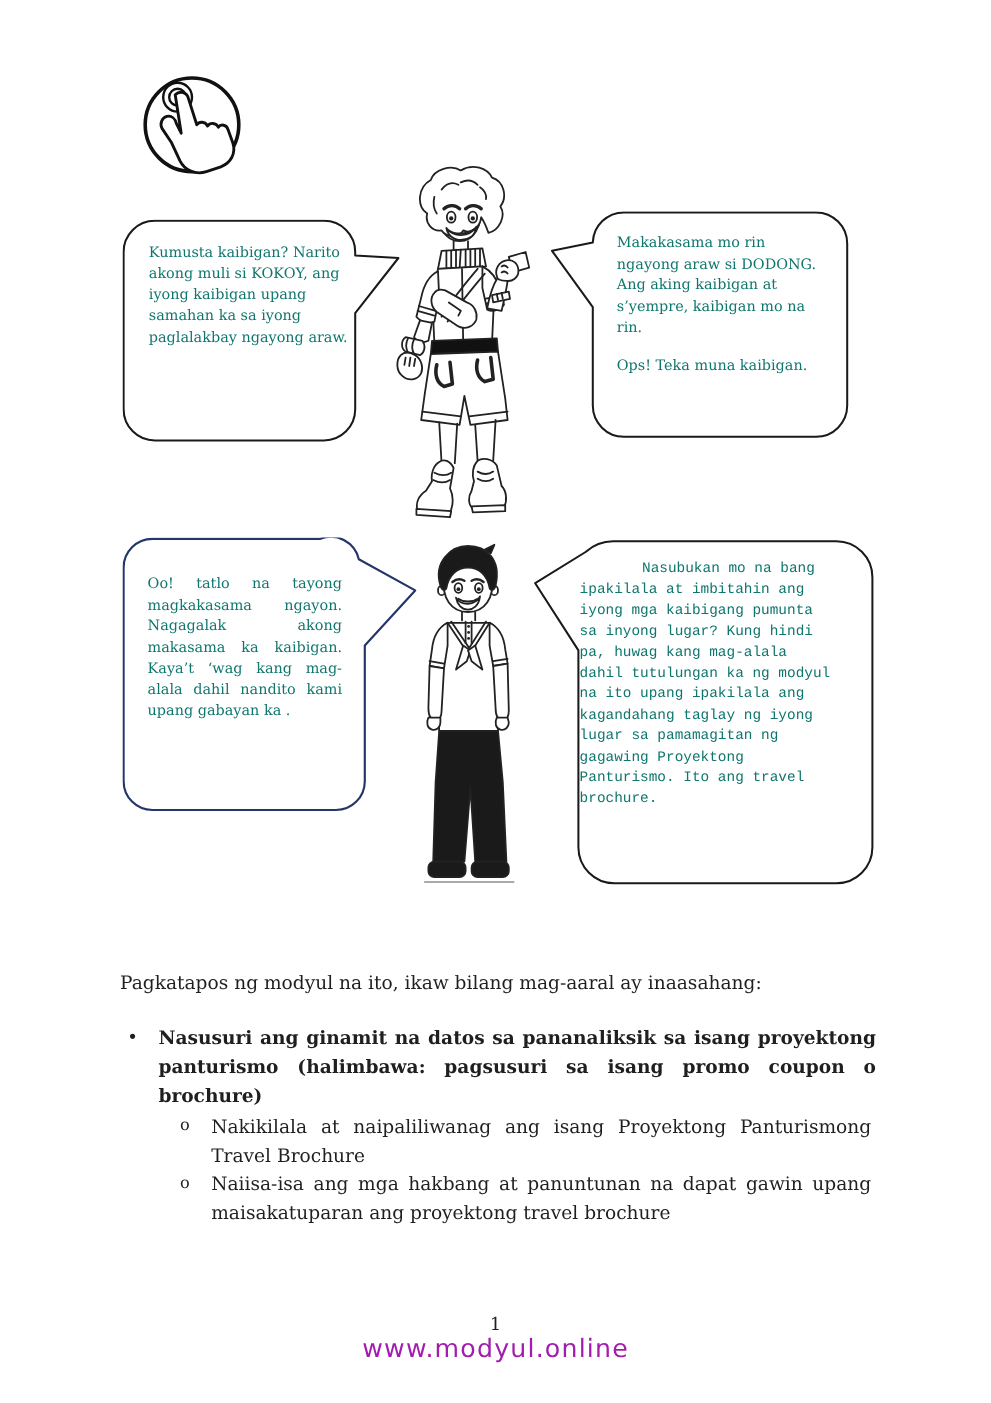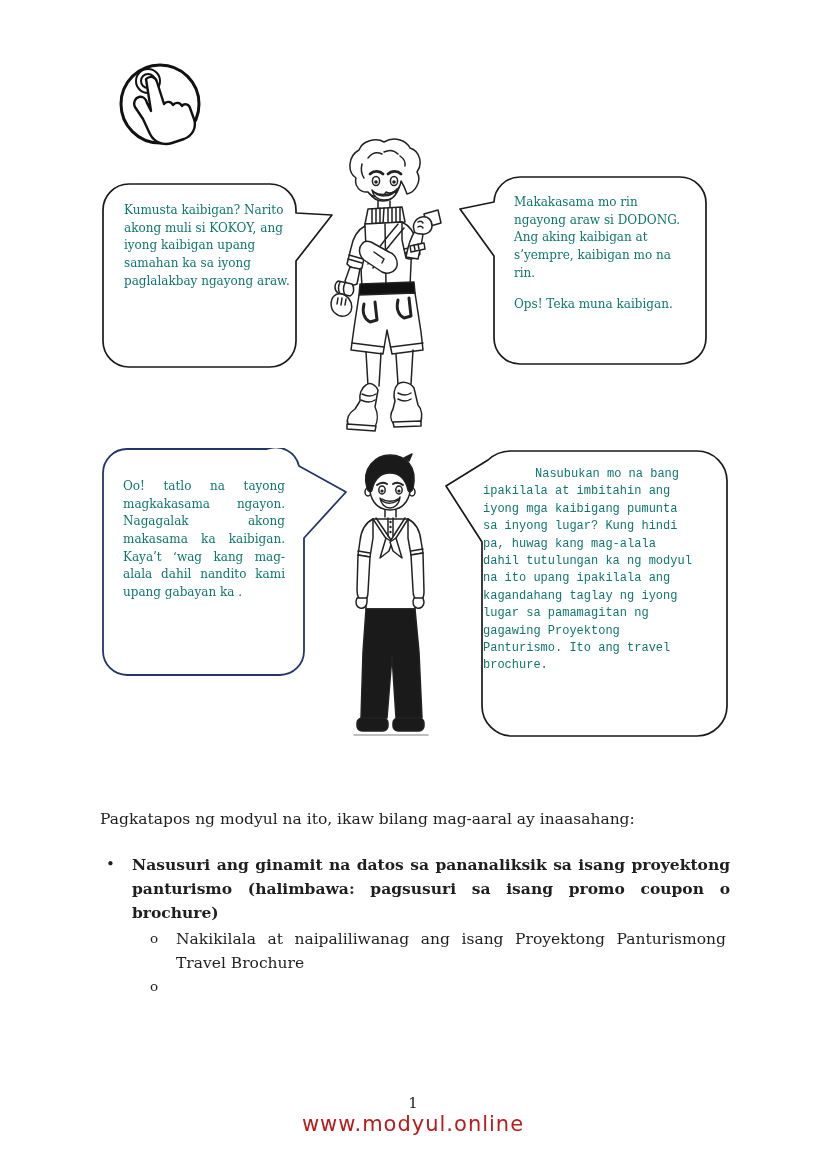--- a/index.html
+++ b/index.html
@@ -29,21 +29,21 @@
   .bullet-marker{width:26px;padding-left:6px;font-size:15px;}
   .li-main-text{width:601px;text-align:justify;font-weight:bold;}
   .sub-list{margin-top:2px;}
   .sub-row .spacer{flex:0 0 50px;}
   .sub-marker{width:26px;font-size:13.5px;padding-top:1px;}
   .li-sub-text{width:550px;text-align:justify;}
 
   
   #page-number{left:0;top:1094px;width:826px;text-align:center;font-size:15px;color:#222;}
   #watermark{left:0;top:1112px;width:826px;text-align:center;
-             font-family:"DejaVu Sans", sans-serif;font-size:21px;color:#b91c1c;letter-spacing:1px;}
+             font-family:"DejaVu Sans", sans-serif;font-size:21px;color:#a21caf;letter-spacing:1px;}
 </style>
 </head>
 <body>
 
 <div id="page">
 
   <svg id="tap-icon" class="abs" viewBox="0 0 84 84">
     <circle cx="42" cy="42" r="39" fill="#fff" stroke="#111" stroke-width="3"></circle>
     <g fill="none" stroke="#111" stroke-width="2">
       <circle cx="30" cy="19" r="7"></circle>
@@ -178,20 +178,21 @@
 
     <div class="sub-list">
       <div class="li-row sub-row">
         <span class="spacer"></span>
         <span class="marker sub-marker">o</span>
         <div class="li-sub-text">Nakikilala at naipaliliwanag ang isang Proyektong Panturismong Travel Brochure</div>
       </div>
       <div class="li-row sub-row">
         <span class="spacer"></span>
         <span class="marker sub-marker">o</span>
+        <div class="li-sub-text">Naiisa-isa ang mga hakbang at panuntunan na dapat gawin upang maisakatuparan ang proyektong travel brochure</div>
       </div>
     </div>
   </div>
 
   <div id="page-number" class="abs">1</div>
   <div id="watermark" class="abs">www.modyul.online</div>
 
 </div>
 
 </body></html>

